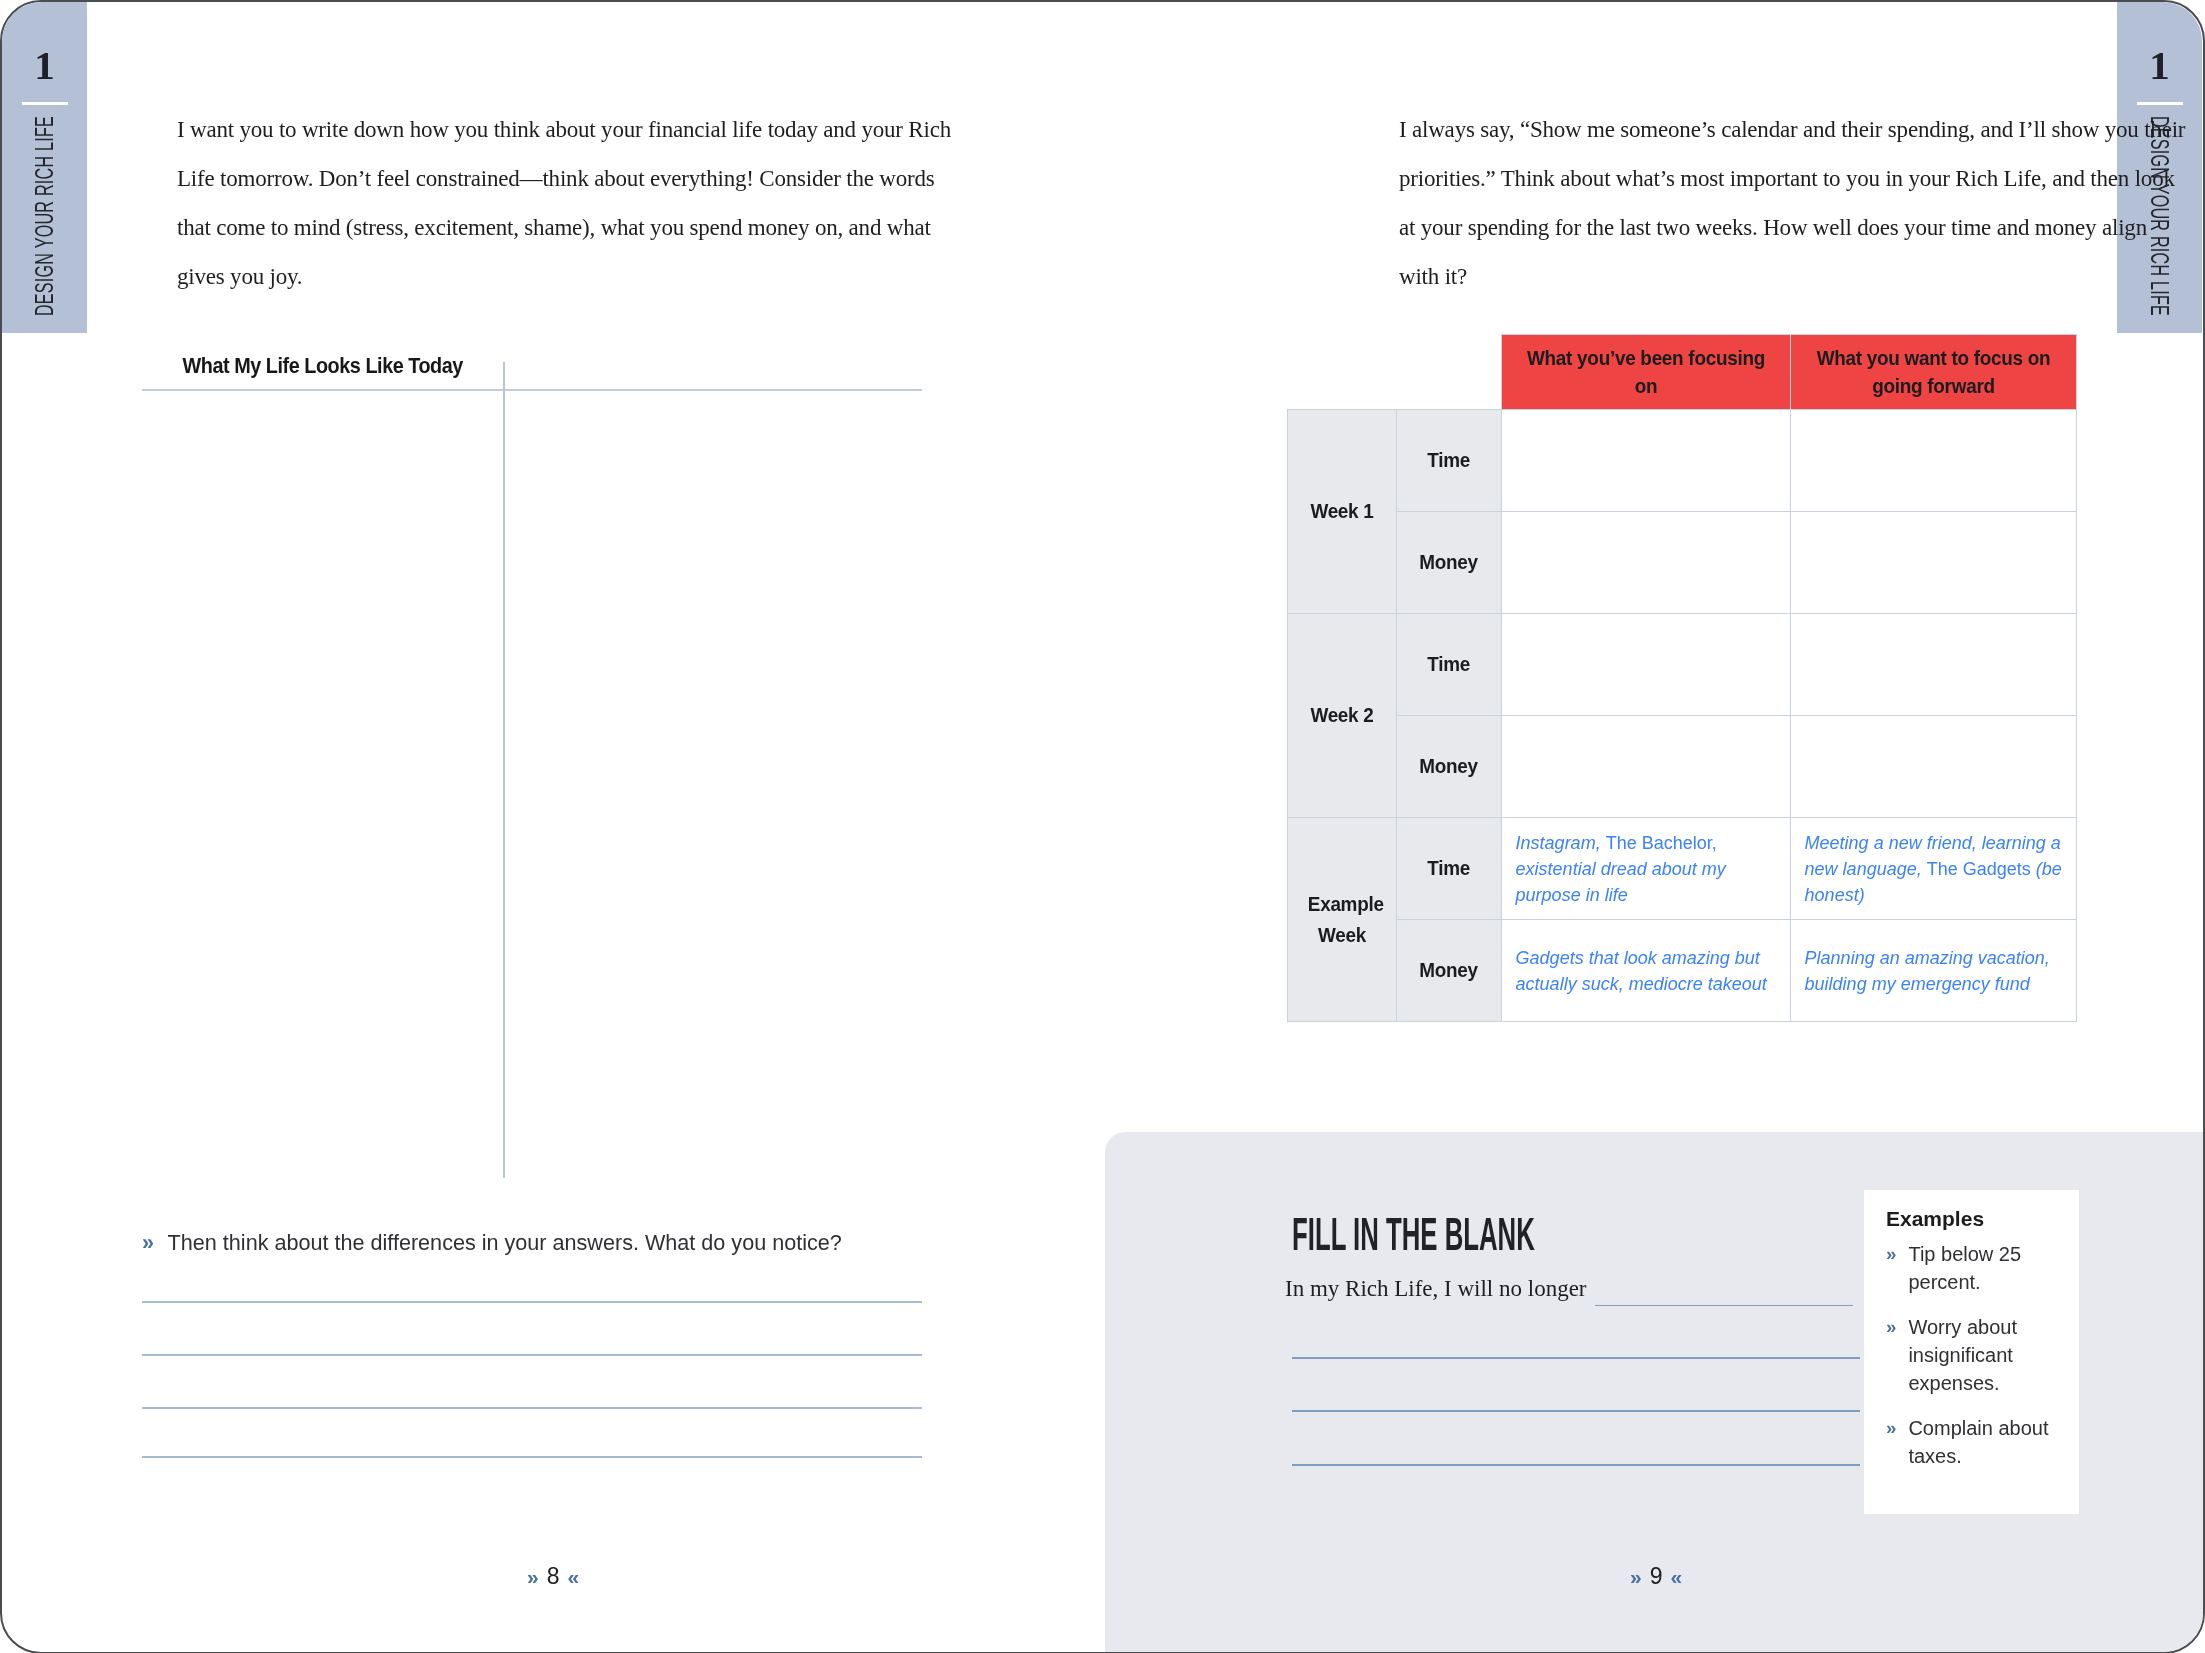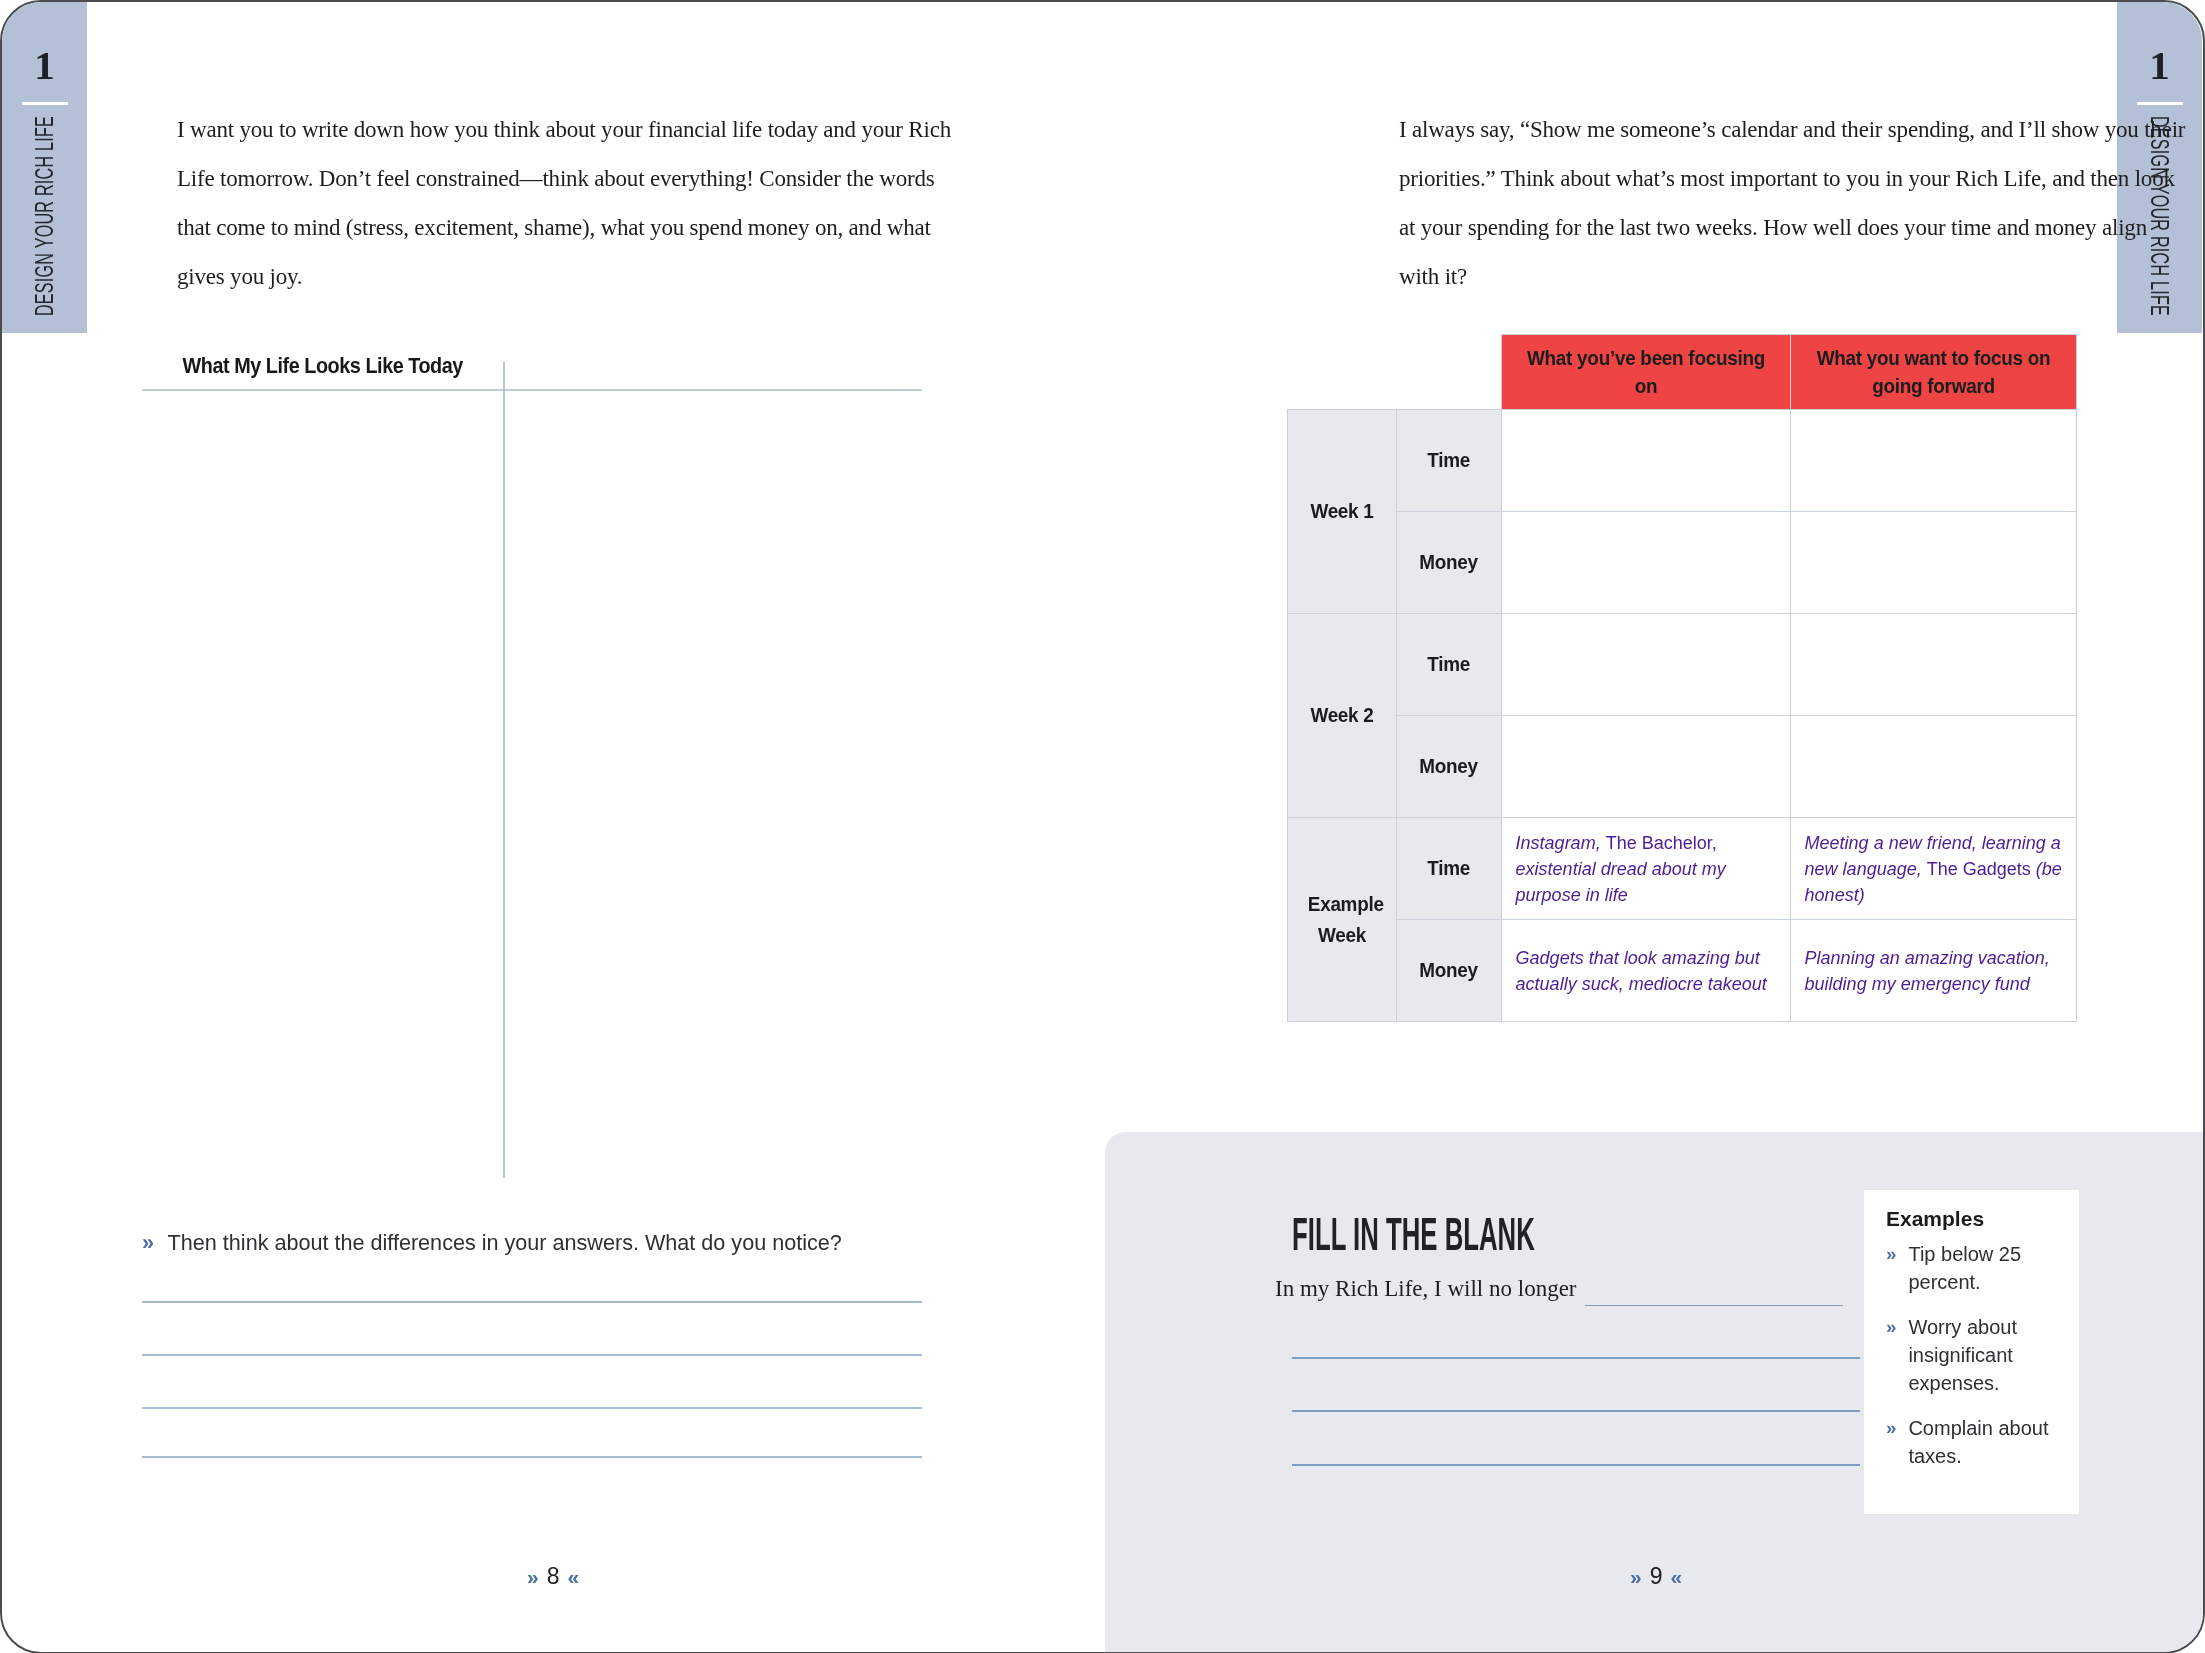--- a/index.html
+++ b/index.html
@@ -43,31 +43,31 @@
   
   .rt{position:absolute;left:1285px;top:332px;border-collapse:collapse;table-layout:fixed;}
   .rt td,.rt th{box-sizing:border-box;border:1.7px solid #c9d2dd;padding:0;}
   .rt .corner{border:none;background:transparent;}
   .rt th{background:#ef4444;font-size:21px;font-weight:700;letter-spacing:-0.3px;
          color:#1b1c1e;line-height:28px;vertical-align:middle;margin-left:24px;}
   .rt .lbl{background:#e7e9ec;text-align:center;vertical-align:middle;
            font-size:21px;font-weight:700;letter-spacing:-0.3px;color:#1b1c1e;line-height:30.5px;}
   .rt .cell{background:#ffffff;vertical-align:top;}
   .rt .excell{background:#ffffff;vertical-align:middle;font-size:18px;line-height:26px;
-              color:#4c1d95;padding:8.5px 12px 8.5px 13.6px;}
+              color:#3b82f6;padding:8.5px 12px 8.5px 13.6px;}
   .rt .excell span{font-style:italic;}
   .rt .excell span.roman{font-style:normal;}
 
   
   .panel{position:absolute;left:1103px;top:1130px;width:1103px;height:524px;
          background:#e7e9ee;border-top-left-radius:20.4px;}
   .fill-heading{position:absolute;left:187px;top:75px;font-size:46px;font-weight:700;
                 letter-spacing:0;color:#202227;transform:scaleX(0.56);transform-origin:left center;
                 white-space:nowrap;}
-  .fill-sentence{position:absolute;left:170px;top:144px;width:568px;display:flex;
+  .fill-sentence{position:absolute;left:180px;top:144px;width:568px;display:flex;
                  font-family:"Liberation Serif",serif;font-size:23px;color:#1e1e1e;}
   .fill-sentence .blank{flex:1;margin-left:8.5px;border-bottom:1.7px solid #7f9dbf;
                         align-self:flex-end;height:29px;}
   .fline{position:absolute;left:187px;width:568px;height:1.7px;background:#7f9dbf;}
 
   .examples-box{position:absolute;left:759px;top:58px;width:215px;height:324px;
                 background:#ffffff;box-sizing:border-box;padding:17px 13.6px 0 22px;}
   .examples-title{font-size:21px;font-weight:700;color:#1b1c1e;margin-bottom:8.5px;}
   .ex-item{display:flex;gap:12px;font-size:20px;line-height:28px;color:#2f3033;
            margin-bottom:17px;}

